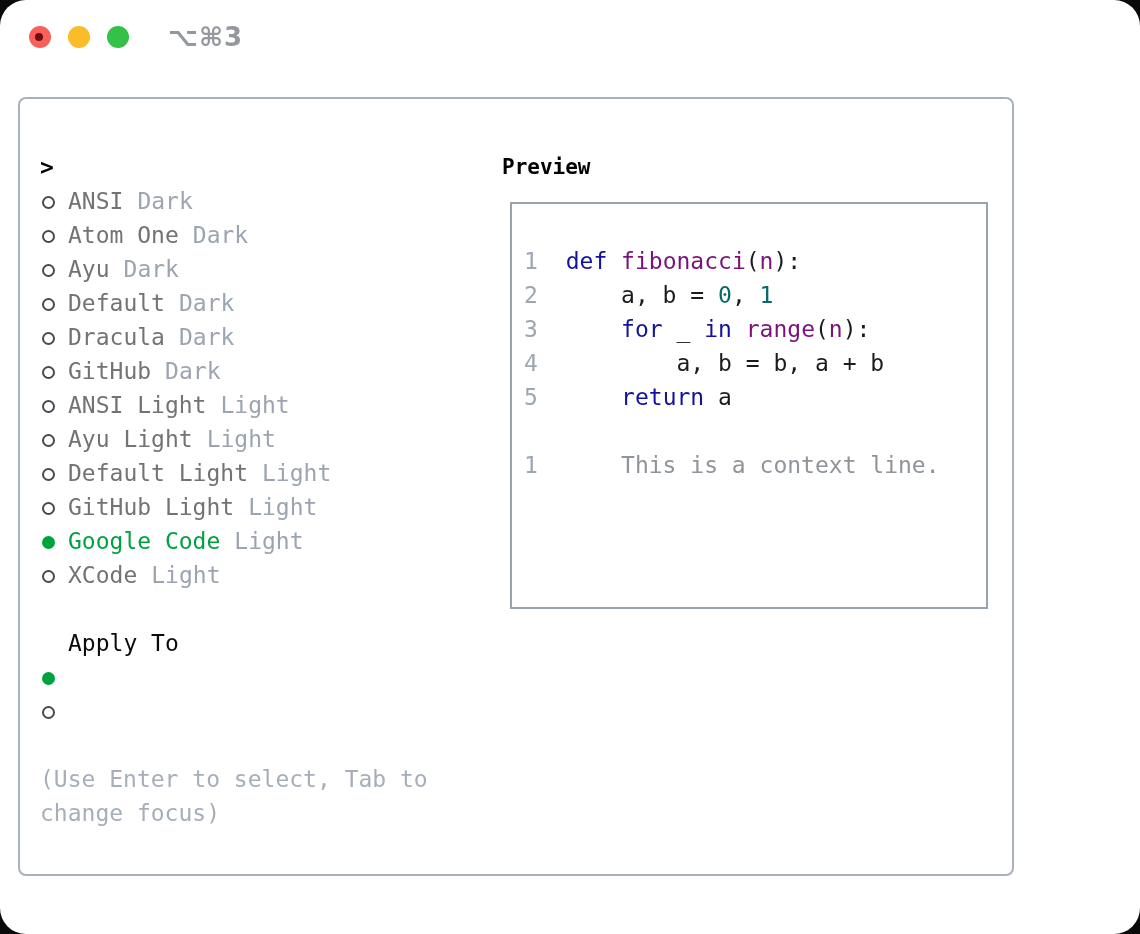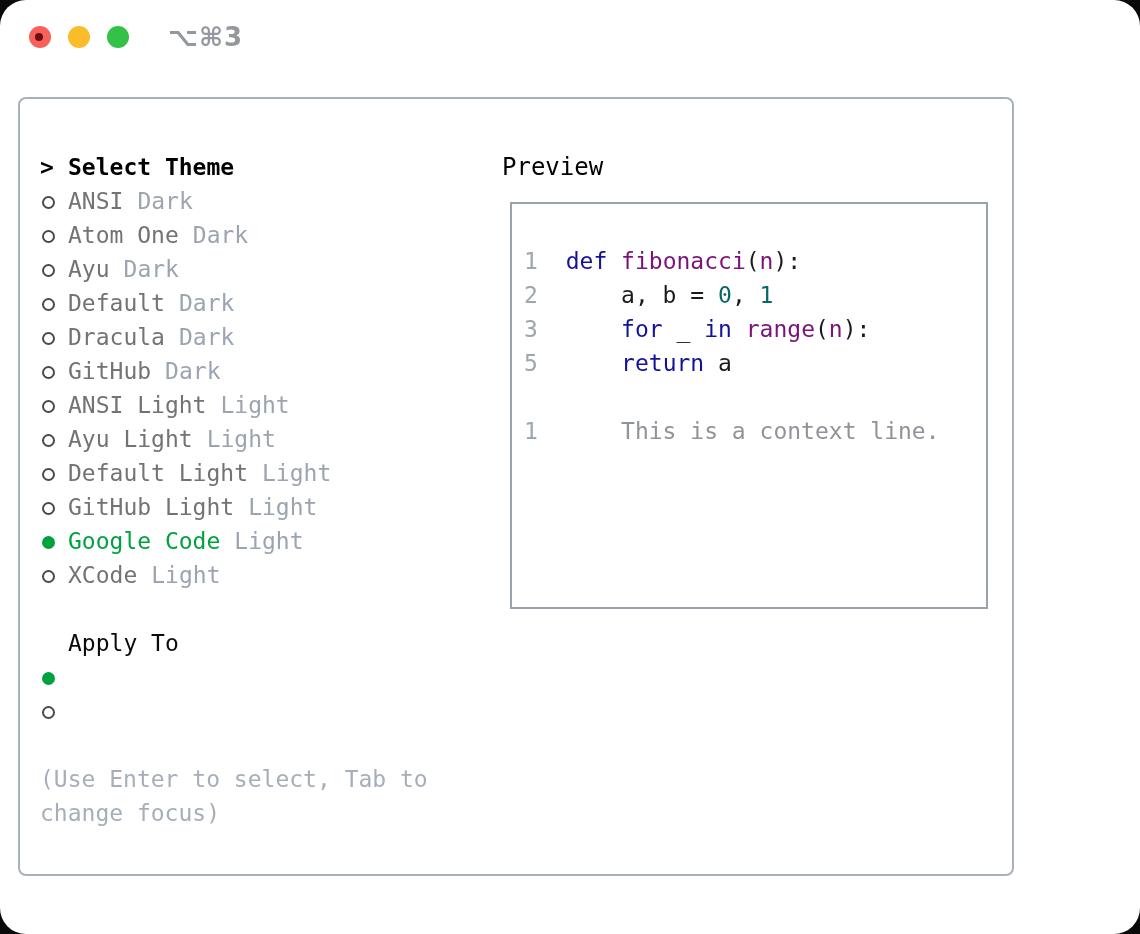--- a/index.html
+++ b/index.html
@@ -46,21 +46,21 @@
   .name.sel-text { color: #00a23f; }
   .variant { color: #9ba4b0; margin-left: 14px; }
   .hint {
     margin-top: 34px; width: 440px; color: #a6aeb9;
     font-size: 23px; line-height: 34px;
   }
 
   
   .preview-title {
     position: absolute; left: 482px; top: 51px; height: 34px; display: flex; align-items: center;
-    font-size: 24px; font-weight: normal; color: #000;
+    font-size: 21px; font-weight: bold; color: #000;
   }
   .preview-box {
     position: absolute; left: 490px; top: 103px; width: 478px; height: 407px;
     border: 2px solid #99a3ad; background: #fff; overflow: hidden;
   }
   .code { padding: 40px 3px 0 12px; font-size: 23px; }
   .line { height: 34px; line-height: 34px; white-space: pre; }
   .num { display: inline-block; width: 14px; }
 </style>
 </head>
@@ -76,21 +76,20 @@
     <span class="tl green"></span>
     <span class="win-title">⌥⌘3</span>
   </div>
 
   <div class="panel">
 
     <div class="left-col">
 
       <div class="row">
         <span class="marker caret">&gt;</span>
-        <span class="header-label">Select Theme</span>
       </div>
 
       <div id="theme-items">
           <div class="row"><span class="marker"><span class="radio"></span></span><span class="name">ANSI</span><span class="variant">Dark</span></div>
           <div class="row"><span class="marker"><span class="radio"></span></span><span class="name">Atom One</span><span class="variant">Dark</span></div>
           <div class="row"><span class="marker"><span class="radio"></span></span><span class="name">Ayu</span><span class="variant">Dark</span></div>
           <div class="row"><span class="marker"><span class="radio"></span></span><span class="name">Default</span><span class="variant">Dark</span></div>
           <div class="row"><span class="marker"><span class="radio"></span></span><span class="name">Dracula</span><span class="variant">Dark</span></div>
           <div class="row"><span class="marker"><span class="radio"></span></span><span class="name">GitHub</span><span class="variant">Dark</span></div>
           <div class="row"><span class="marker"><span class="radio"></span></span><span class="name">ANSI Light</span><span class="variant">Light</span></div>
@@ -115,20 +114,21 @@
       <div class="hint">(Use Enter to select, Tab to change focus)</div>
     </div>
 
     <div class="preview-title">Preview</div>
 
     <div class="preview-box">
       <div class="code" id="preview-lines">
           <div class="line"><span class="num" style="color: rgb(156, 167, 178);">1</span><span style="color: rgb(26, 27, 30);">  </span><span style="color: rgb(18, 18, 158);">def</span><span style="color: rgb(26, 27, 30);"> </span><span style="color: rgb(122, 18, 122);">fibonacci</span><span style="color: rgb(26, 27, 30);">(</span><span style="color: rgb(122, 18, 122);">n</span><span style="color: rgb(26, 27, 30);">):</span></div>
           <div class="line"><span class="num" style="color: rgb(156, 167, 178);">2</span><span style="color: rgb(26, 27, 30);">      a, b = </span><span style="color: rgb(10, 102, 102);">0</span><span style="color: rgb(26, 27, 30);">, </span><span style="color: rgb(10, 102, 102);">1</span></div>
           <div class="line"><span class="num" style="color: rgb(156, 167, 178);">3</span><span style="color: rgb(26, 27, 30);">      </span><span style="color: rgb(18, 18, 158);">for</span><span style="color: rgb(26, 27, 30);"> _ </span><span style="color: rgb(18, 18, 158);">in</span><span style="color: rgb(26, 27, 30);"> </span><span style="color: rgb(122, 18, 122);">range</span><span style="color: rgb(26, 27, 30);">(</span><span style="color: rgb(122, 18, 122);">n</span><span style="color: rgb(26, 27, 30);">):</span></div>
+          <div class="line"><span class="num" style="color: rgb(156, 167, 178);">4</span><span style="color: rgb(26, 27, 30);">          a, b = b, a + b</span></div>
           <div class="line"><span class="num" style="color: rgb(156, 167, 178);">5</span><span style="color: rgb(26, 27, 30);">      </span><span style="color: rgb(18, 18, 158);">return</span><span style="color: rgb(26, 27, 30);"> a</span></div>
           <div class="line"><span class="num" style="color: rgb(156, 167, 178);"></span></div>
           <div class="line"><span class="num" style="color: rgb(156, 167, 178);">1</span><span style="color: rgb(143, 148, 155); margin-top: 44px;">      This is a context line.</span></div>
         </div>
     </div>
 
   </div>
 </div>
 
 </body></html>

